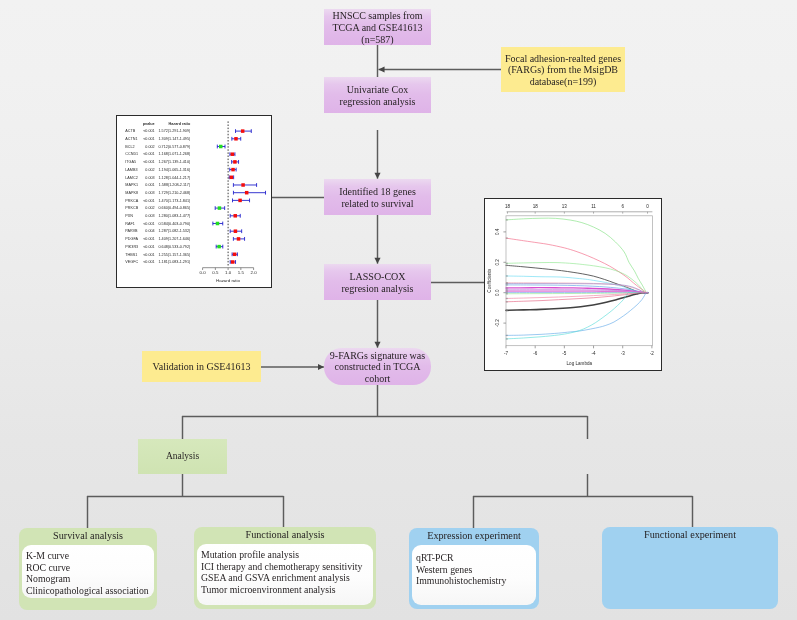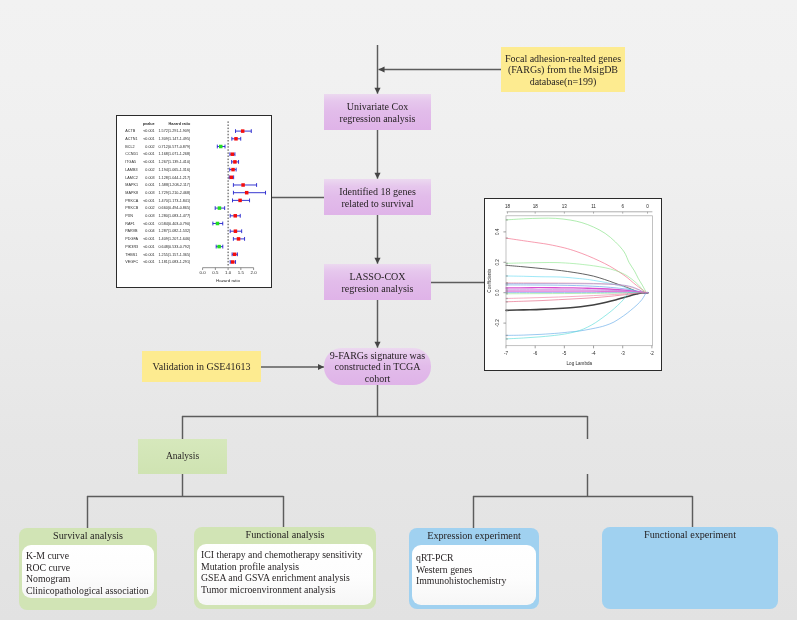--- a/index.html
+++ b/index.html
@@ -71,30 +71,37 @@
       <line x1="377.5" y1="130" x2="377.5" y2="178.6" marker-end="url(#arr)"></line>
 
       <line x1="377.5" y1="215" x2="377.5" y2="263.6" marker-end="url(#arr)"></line>
 
       <line x1="377.5" y1="300" x2="377.5" y2="347.6" marker-end="url(#arr)"></line>
 
       <line x1="259" y1="367" x2="323.8" y2="367" marker-end="url(#arr)"></line>
     </g>
   </svg>
 
+  <div class="box purple" style="left:324px;top:9px;width:107px;height:36px;font-size:10px;">
+    <span>
+        <div>HNSCC samples from</div>
+        <div>TCGA and GSE41613</div>
+        <div>(n=587)</div>
+      </span>
+  </div>
 
   <div class="box yellow" style="left:501px;top:47px;width:124px;height:45px;font-size:10px;">
     <span>
         <div>Focal adhesion-realted genes</div>
         <div>(FARGs) from the MsigDB</div>
         <div>database(n=199)</div>
       </span>
   </div>
 
-  <div class="box purple" style="left:324px;top:94px;width:107px;height:36px;font-size:10px;">
+  <div class="box purple" style="left:324px;top:77px;width:107px;height:36px;font-size:10px;">
     <span>
         <div>Univariate Cox</div>
         <div>regression analysis</div>
       </span>
   </div>
 
   <div class="box purple" style="left:324px;top:179px;width:107px;height:36px;font-size:10px;">
     <span>
         <div>Identified 18 genes</div>
         <div>related to survival</div>
@@ -133,22 +140,22 @@
         <div class="inner" style="left: 3px; top: 17px; width: 132px; height: 53px; padding: 5px 0px 0px 4px;">
           <div>K-M curve</div>
           <div>ROC curve</div>
           <div>Nomogram</div>
           <div>Clinicopathological association</div>
         </div>
       </div>
       <div class="rbox" style="left: 194px; top: 527px; width: 182px; height: 82px; background: rgb(209, 228, 181);">
         <div class="hdr">Functional analysis</div>
         <div class="inner" style="left: 3px; top: 17px; width: 176px; height: 61px; padding: 5px 0px 0px 4px;">
+          <div>Mutation profile analysis</div>
           <div>ICI therapy and chemotherapy sensitivity</div>
-          <div>Mutation profile analysis</div>
           <div>GSEA and GSVA enrichment analysis</div>
           <div>Tumor microenvironment analysis</div>
         </div>
       </div>
       <div class="rbox" style="left: 409px; top: 528px; width: 130px; height: 81px; background: rgb(160, 209, 240);">
         <div class="hdr">Expression experiment</div>
         <div class="inner" style="left: 3px; top: 17px; width: 124px; height: 60px; padding: 7px 0px 0px 4px;">
           <div>qRT-PCR</div>
           <div>Western genes</div>
           <div>Immunohistochemistry</div>

